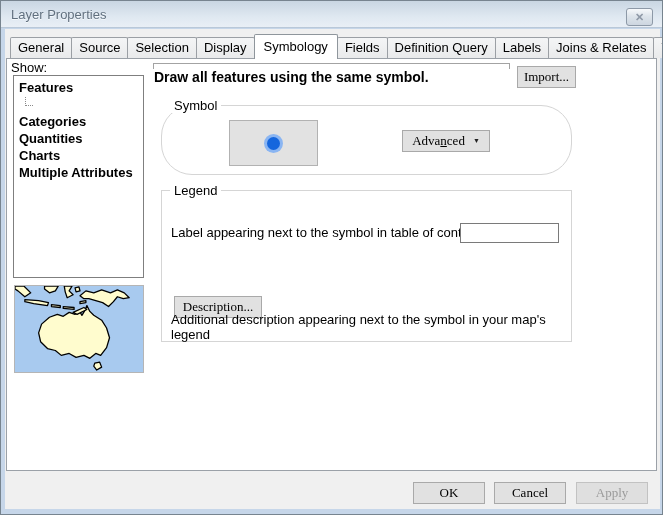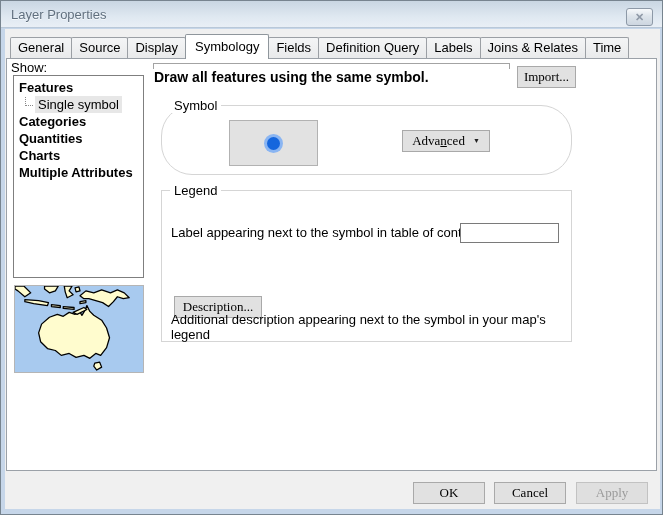--- a/index.html
+++ b/index.html
@@ -88,39 +88,39 @@
   <div class="titlebar">
     <span class="title">Layer Properties</span>
     <button class="close-btn">✕</button>
   </div>
 
   <div class="client">
 
     <div class="tabs">
       <div class="tab">General</div>
       <div class="tab">Source</div>
+      <div class="tab">Selection</div>
       <div class="tab">Display</div>
       <div class="tab active">Symbology</div>
       <div class="tab">Fields</div>
       <div class="tab">Definition Query</div>
       <div class="tab">Labels</div>
       <div class="tab">Joins &amp; Relates</div>
       <div class="tab">Time</div>
 
     </div>
 
     <div class="tab-page">
 
       <div class="show-label">Show:</div>
 
       <div class="listbox">
         <div class="lb-item">Features</div>
         <div class="lb-sub">
           <span class="elbow"></span>
-          <span class="sel-bg">Single symbol</span>
         </div>
         <div class="lb-item">Categories</div>
         <div class="lb-item">Quantities</div>
         <div class="lb-item">Charts</div>
         <div class="lb-item">Multiple Attributes</div>
       </div>
 
       <div class="map">
         <svg viewBox="0 0 130 88" preserveAspectRatio="none">
           <rect x="0" y="0" width="130" height="88" fill="#a8caef"></rect>

